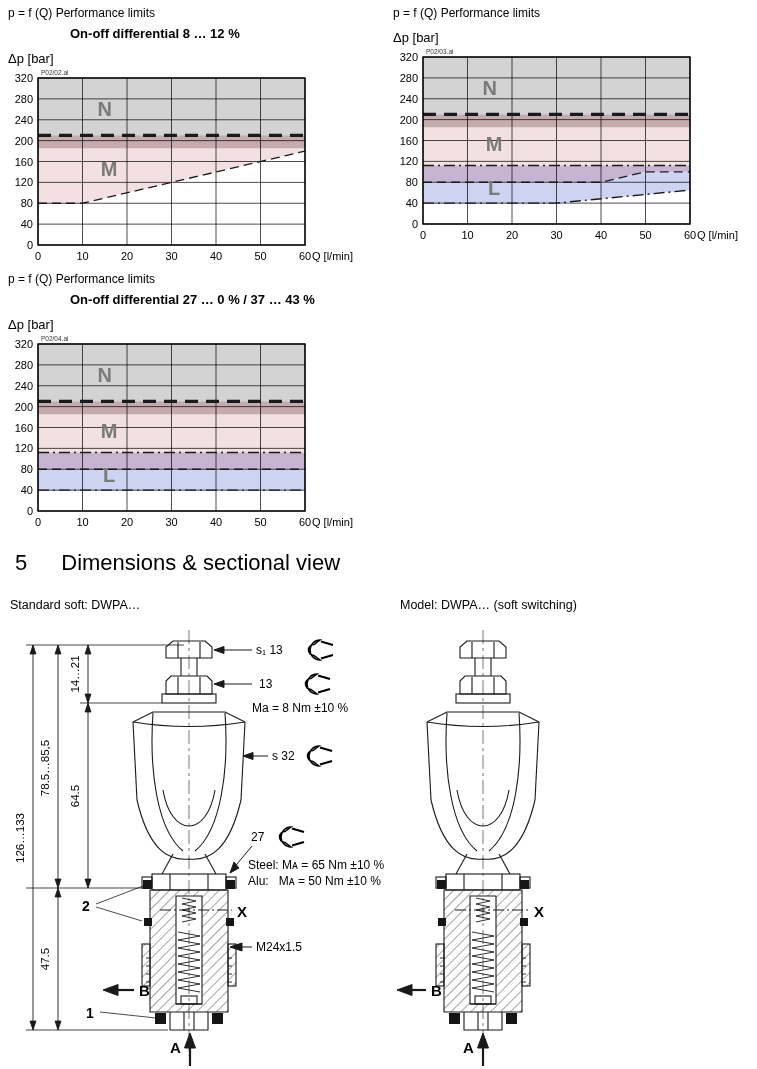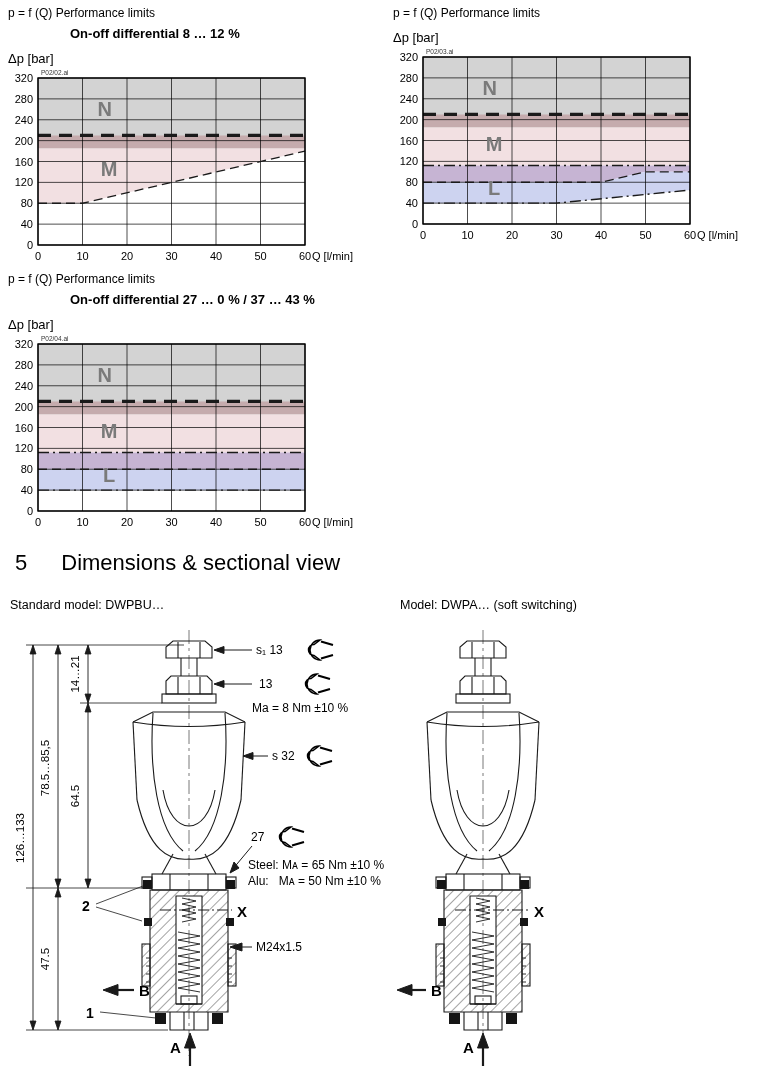--- a/index.html
+++ b/index.html
@@ -184,21 +184,21 @@
       <text x="304" y="192" class="tick">Q [l/min]</text>
       <text x="33" y="7" class="corner">P02/04.ai</text>
     </svg>
 </div>
 
 <div class="heading">
   <span>5</span>
   <span>Dimensions &amp; sectional view</span>
 </div>
 
-<div class="modellbl" style="left:10px">Standard model: DWPBU…</div>
+<div class="modellbl" style="left:10px">Standard soft: DWPA…</div>
 <div class="modellbl" style="left:400px">Model: DWPA… (soft switching)</div>
 
 <svg class="drawsvg" width="757" height="449" viewBox="0 620 757 449">
   <defs>
     <pattern id="hatch" width="7" height="7" patternUnits="userSpaceOnUse" patternTransform="rotate(45)">
       <line x1="0" y1="0" x2="0" y2="7" stroke="#4a4a4a" stroke-width="1"></line>
     </pattern>
     <symbol id="wrench" viewBox="0 0 34 26" overflow="visible">
       <path d="M20,3 A10,10 0 1 0 20,23 L14,18.5 A5.5,5.5 0 1 1 14,7.5 Z" fill="#fff" stroke="#000" stroke-width="1.5"></path>
       <path d="M21,4.5 L33,8 M21,21.5 L33,18" fill="none" stroke="#000" stroke-width="2.2"></path>

